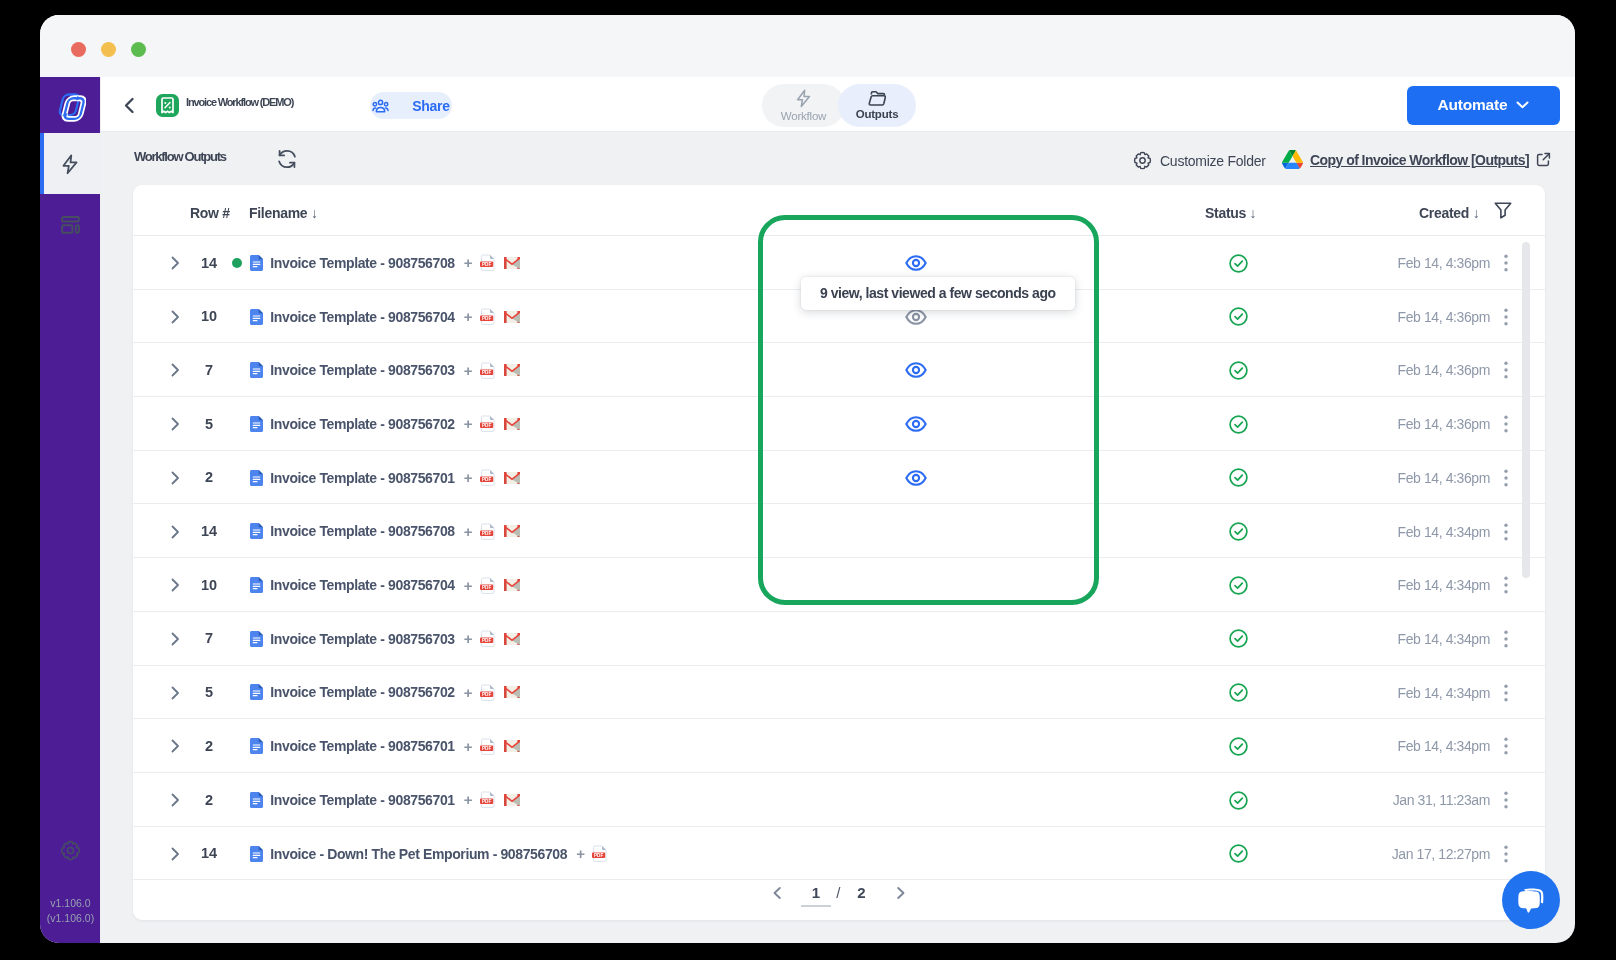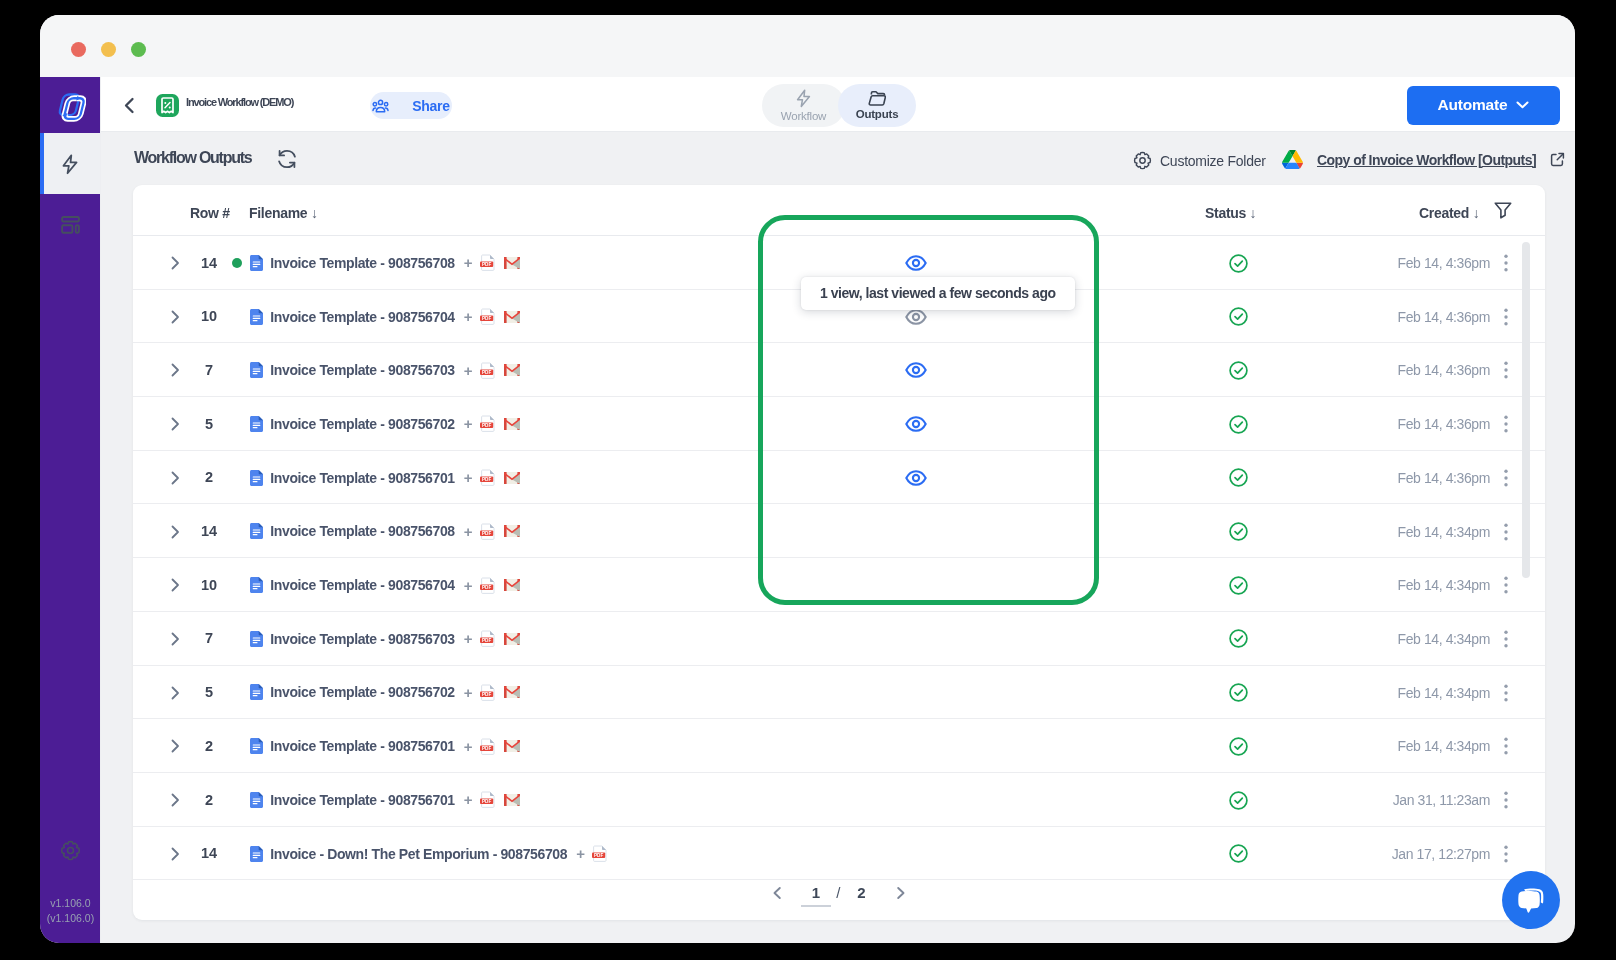--- a/index.html
+++ b/index.html
@@ -16,24 +16,24 @@
 #title { position:absolute; left:146px; top:81px; font-size:11px; font-weight:bold; letter-spacing:-1.15px; color:#3e4656; }
 #share { position:absolute; left:330px; top:77px; width:82px; height:27px; border-radius:13.5px; background:#e7eefc; display:flex; align-items:center; justify-content:center; gap:23px; }
 #share span { color:#2b6cf3; font-weight:bold; font-size:14px; letter-spacing:-0.3px; }
 .tab { position:absolute; top:69px; height:43px; border-radius:21.5px; display:flex; flex-direction:column; align-items:center; justify-content:center; gap:2px; }
 #tabw { left:722px; width:83px; background:#f1f3f5; }
 #tabo { left:798px; width:78px; background:#e8eefb; }
 .tab .lbl { font-size:11.5px; letter-spacing:-0.2px; }
 #tabw .lbl { color:#9aa3b0; }
 #tabo .lbl { color:#3a4351; font-weight:bold; }
 #automate { position:absolute; left:1367px; top:71px; width:153px; height:38.5px; border-radius:6px; background:#1d6ef2; color:#fff; display:flex; align-items:center; justify-content:center; gap:9px; font-size:15.5px; font-weight:bold; letter-spacing:-0.2px; }
-#wout { position:absolute; left:94px; top:134px; font-size:16px; font-weight:bold; letter-spacing:-1.25px; color:#3e4656;text-align:right; }
+#wout { position:absolute; left:94px; top:134px; font-size:13px; font-weight:bold; letter-spacing:-1.25px; color:#3e4656;text-align:right; }
 #refresh { position:absolute; left:236px; top:133px; }
 #custf { position:absolute; top:136px; left:1093px; display:flex; align-items:center; gap:8px; color:#3e4656; font-size:14px; letter-spacing:-0.25px; }
-#drivelink { position:absolute; top:135px; left:1242px; display:flex; align-items:center; gap:14px; }
+#drivelink { position:absolute; top:135px; left:1242px; display:flex; align-items:center; gap:7px; }
 #drivelink .txt { font-size:14px; font-weight:bold; letter-spacing:-0.55px; color:#3e4656; text-decoration:underline; }
 #card { position:absolute; left:93px; top:170px; width:1412px; height:735px; background:#fff; border-radius:9px; box-shadow:0 1px 3px rgba(40,50,70,.07); }
 #thead { position:absolute; left:0; top:0; width:1412px; height:51px; border-bottom:1px solid #e8eaee; font-size:14px; font-weight:bold; color:#3e4656; letter-spacing:-0.3px; }
 #thead .h { position:absolute; top:20px; }
 .trow { position:absolute; left:0; width:1412px; height:53.7px; border-bottom:1px solid #ecedf0; }
 .trow .chev { position:absolute; left:34px; top:19px; }
 .trow .rnum { position:absolute; left:49px; top:18.5px; width:54px; text-align:center; font-size:14.5px; font-weight:bold; color:#3e4656; }
 .trow .fname { position:absolute; left:104px; top:0; height:53.7px; display:flex; align-items:center; }
 .gdot { position:absolute; left:99px; top:21.9px; width:10px; height:10px; border-radius:50%; background:#1fa05c; }
 .dicon { margin-left:13.3px; display:flex; }
@@ -762,21 +762,21 @@
             <path d="M8.8 2 L3.5 7 L8.8 12" stroke="#7e8798" stroke-width="1.9" stroke-linecap="round" stroke-linejoin="round"></path>
           </svg></span>
       <span class="pi p1" style="left:683px">1</span>
       <span class="pi psl" style="left:705.3px">/</span>
       <span class="pi p2" style="left:728.5px">2</span>
       <span class="pi" style="left:767.5px;top:7px"><svg width="12" height="14" viewBox="0 0 12 14" fill="none">
             <path d="M3.2 2 L8.5 7 L3.2 12" stroke="#7e8798" stroke-width="1.9" stroke-linecap="round" stroke-linejoin="round"></path>
           </svg></span>
     </div>
     <div id="greenbox"></div>
-    <div id="tooltip">1 view, last viewed a few seconds ago</div>
+    <div id="tooltip">9 view, last viewed a few seconds ago</div>
   </div>
   <div id="chatbtn">
       <svg width="30" height="29" viewBox="0 0 30 29">
         <path d="M8 3.5 C12 2.2 19 2.2 23.5 3.2 C25.8 3.8 27 5.5 27.2 8 C27.5 11 27.4 14.5 27 17.5 L24.8 16.5 C25.2 13.6 25.2 10 25 8.2 C24.8 6.5 24 5.6 22.6 5.2 C19 4.4 13 4.4 9.5 5.2 Z" fill="#fff"></path>
         <path d="M5.6 5.6 C9.5 4.7 16.5 4.7 20.5 5.6 C22.3 6 23.4 7.3 23.6 9.2 C23.9 12 23.9 15.6 23.6 18.4 C23.4 20.3 22.3 21.6 20.5 22 C19 22.3 17 22.5 15.1 22.55 L13.3 26 C12.8 26.9 12 26.9 11.6 26 L10.3 22.5 C8.6 22.4 7 22.2 5.6 21.9 C3.8 21.5 2.7 20.2 2.5 18.3 C2.2 15.5 2.2 12 2.5 9.2 C2.7 7.3 3.8 6 5.6 5.6 Z" fill="#fff"></path>
       </svg>
     </div>
 </div>
 
 </body></html>

